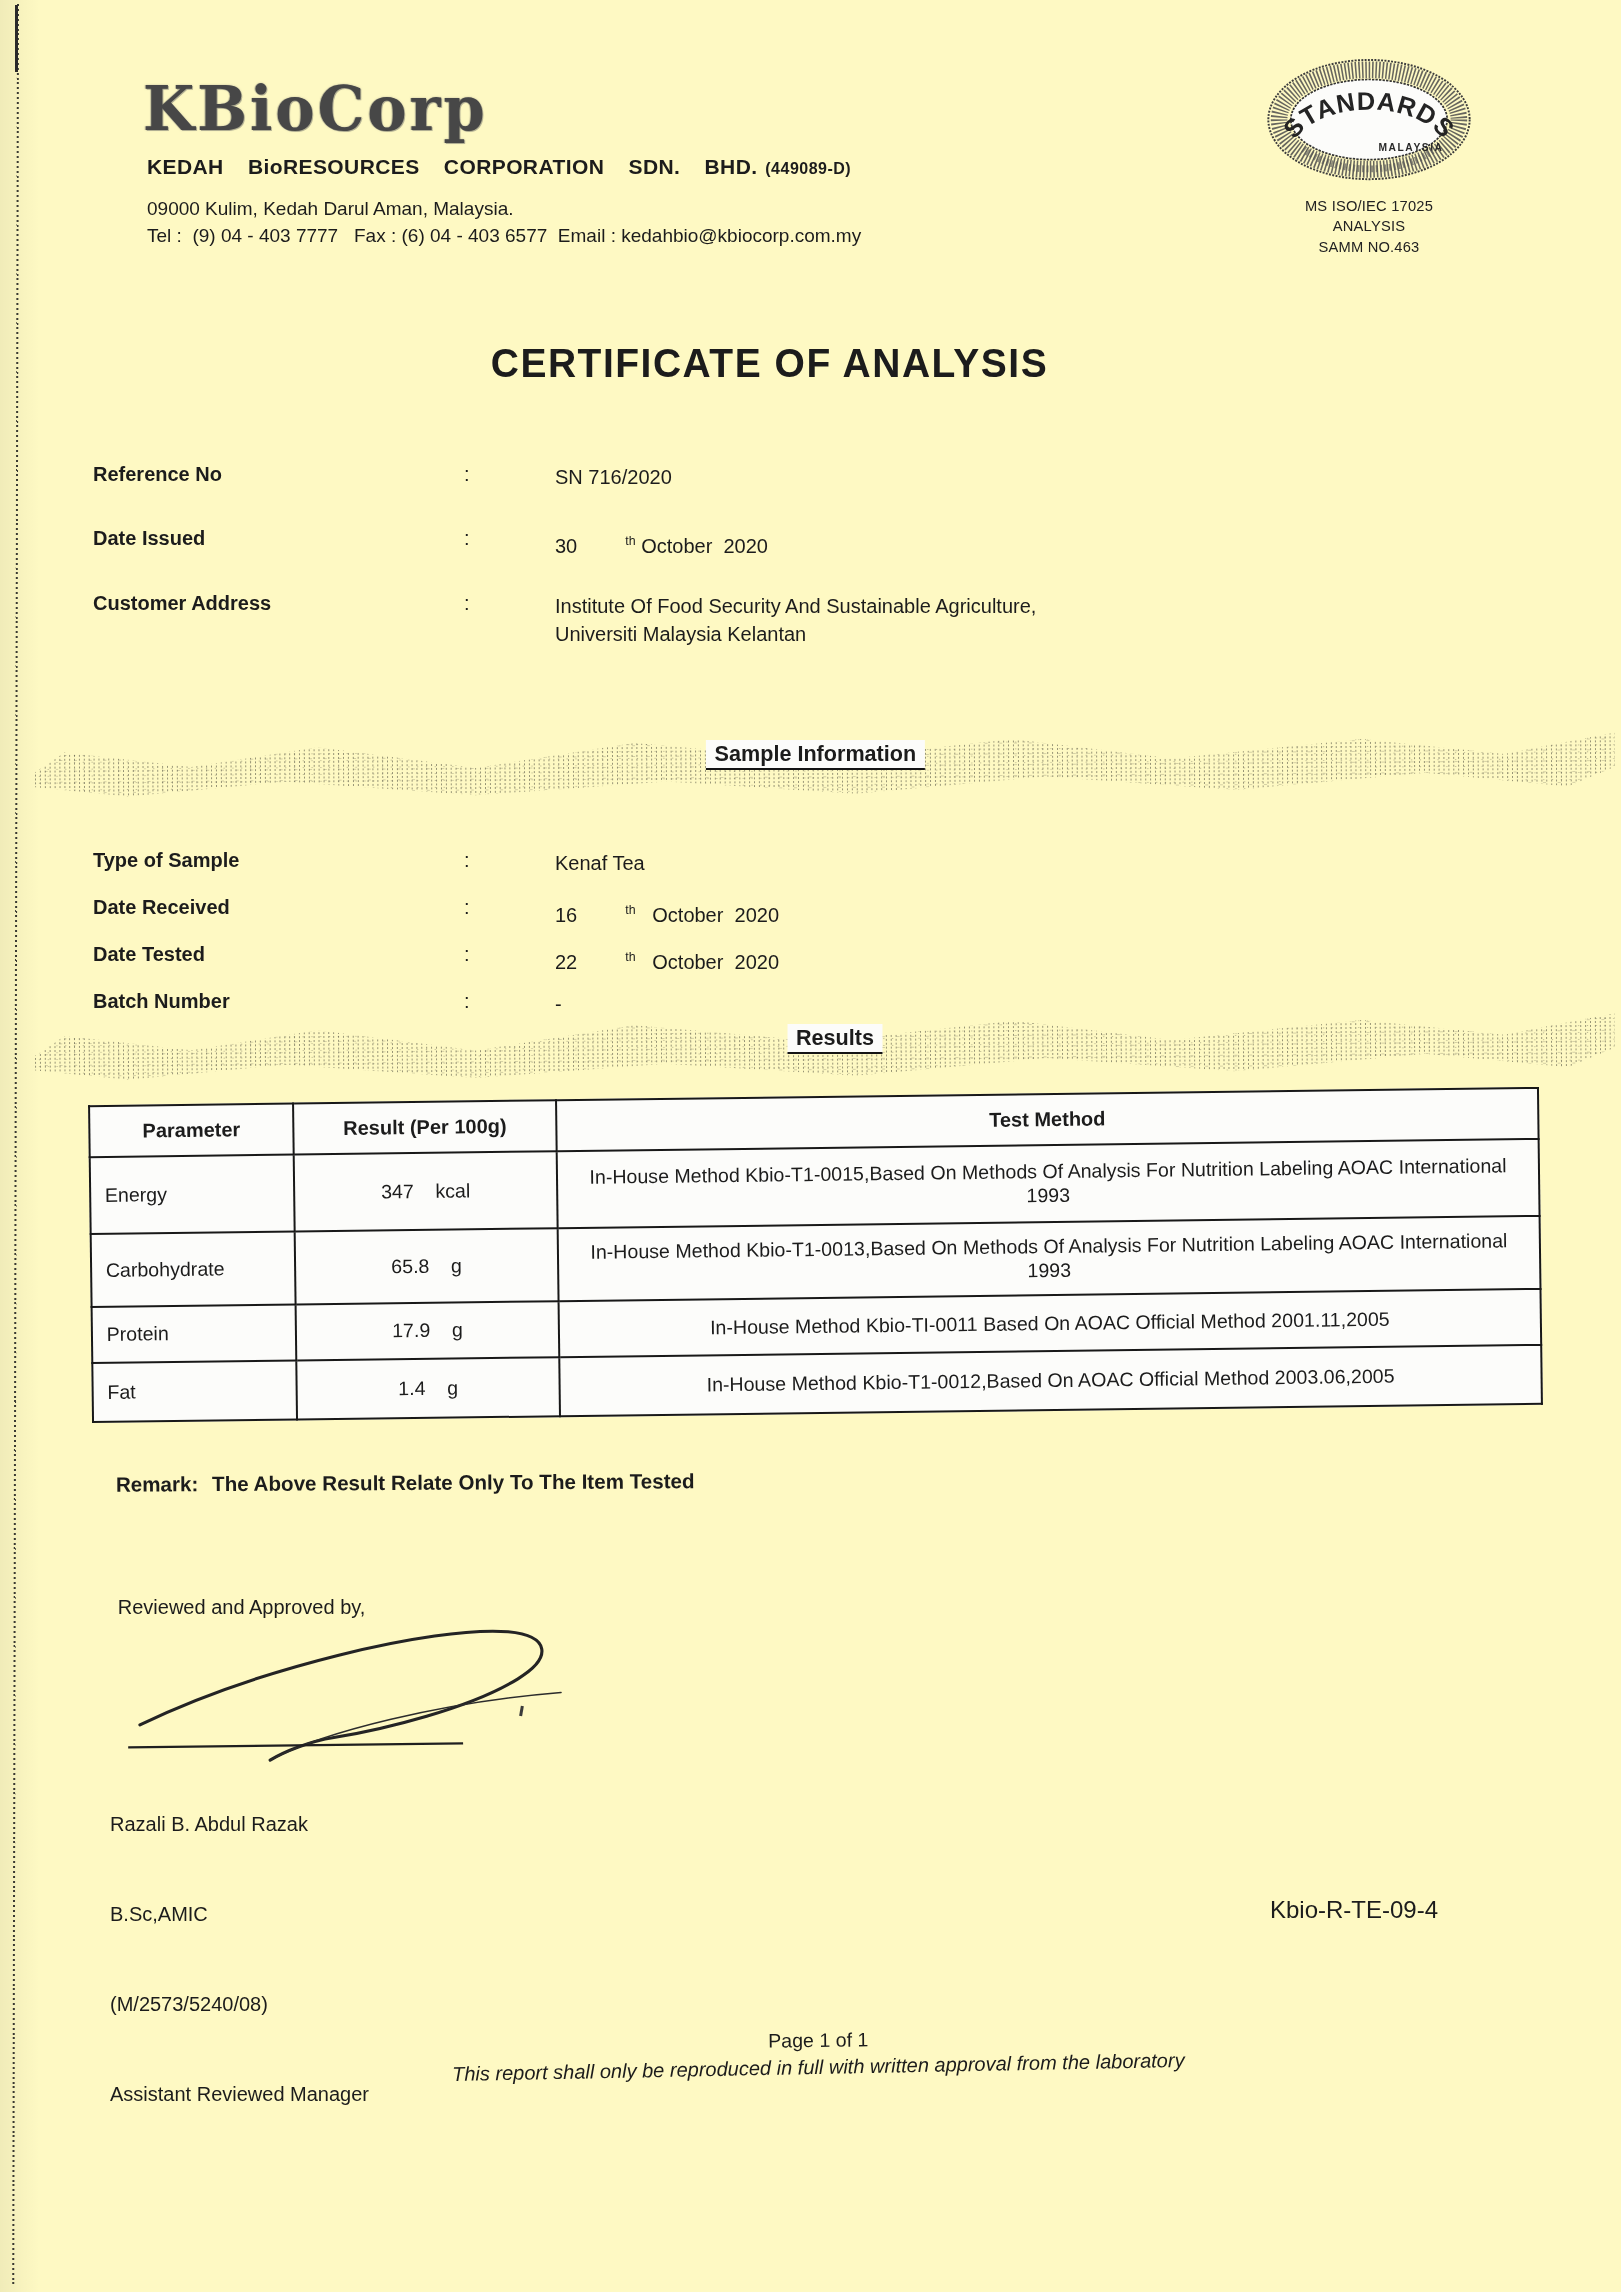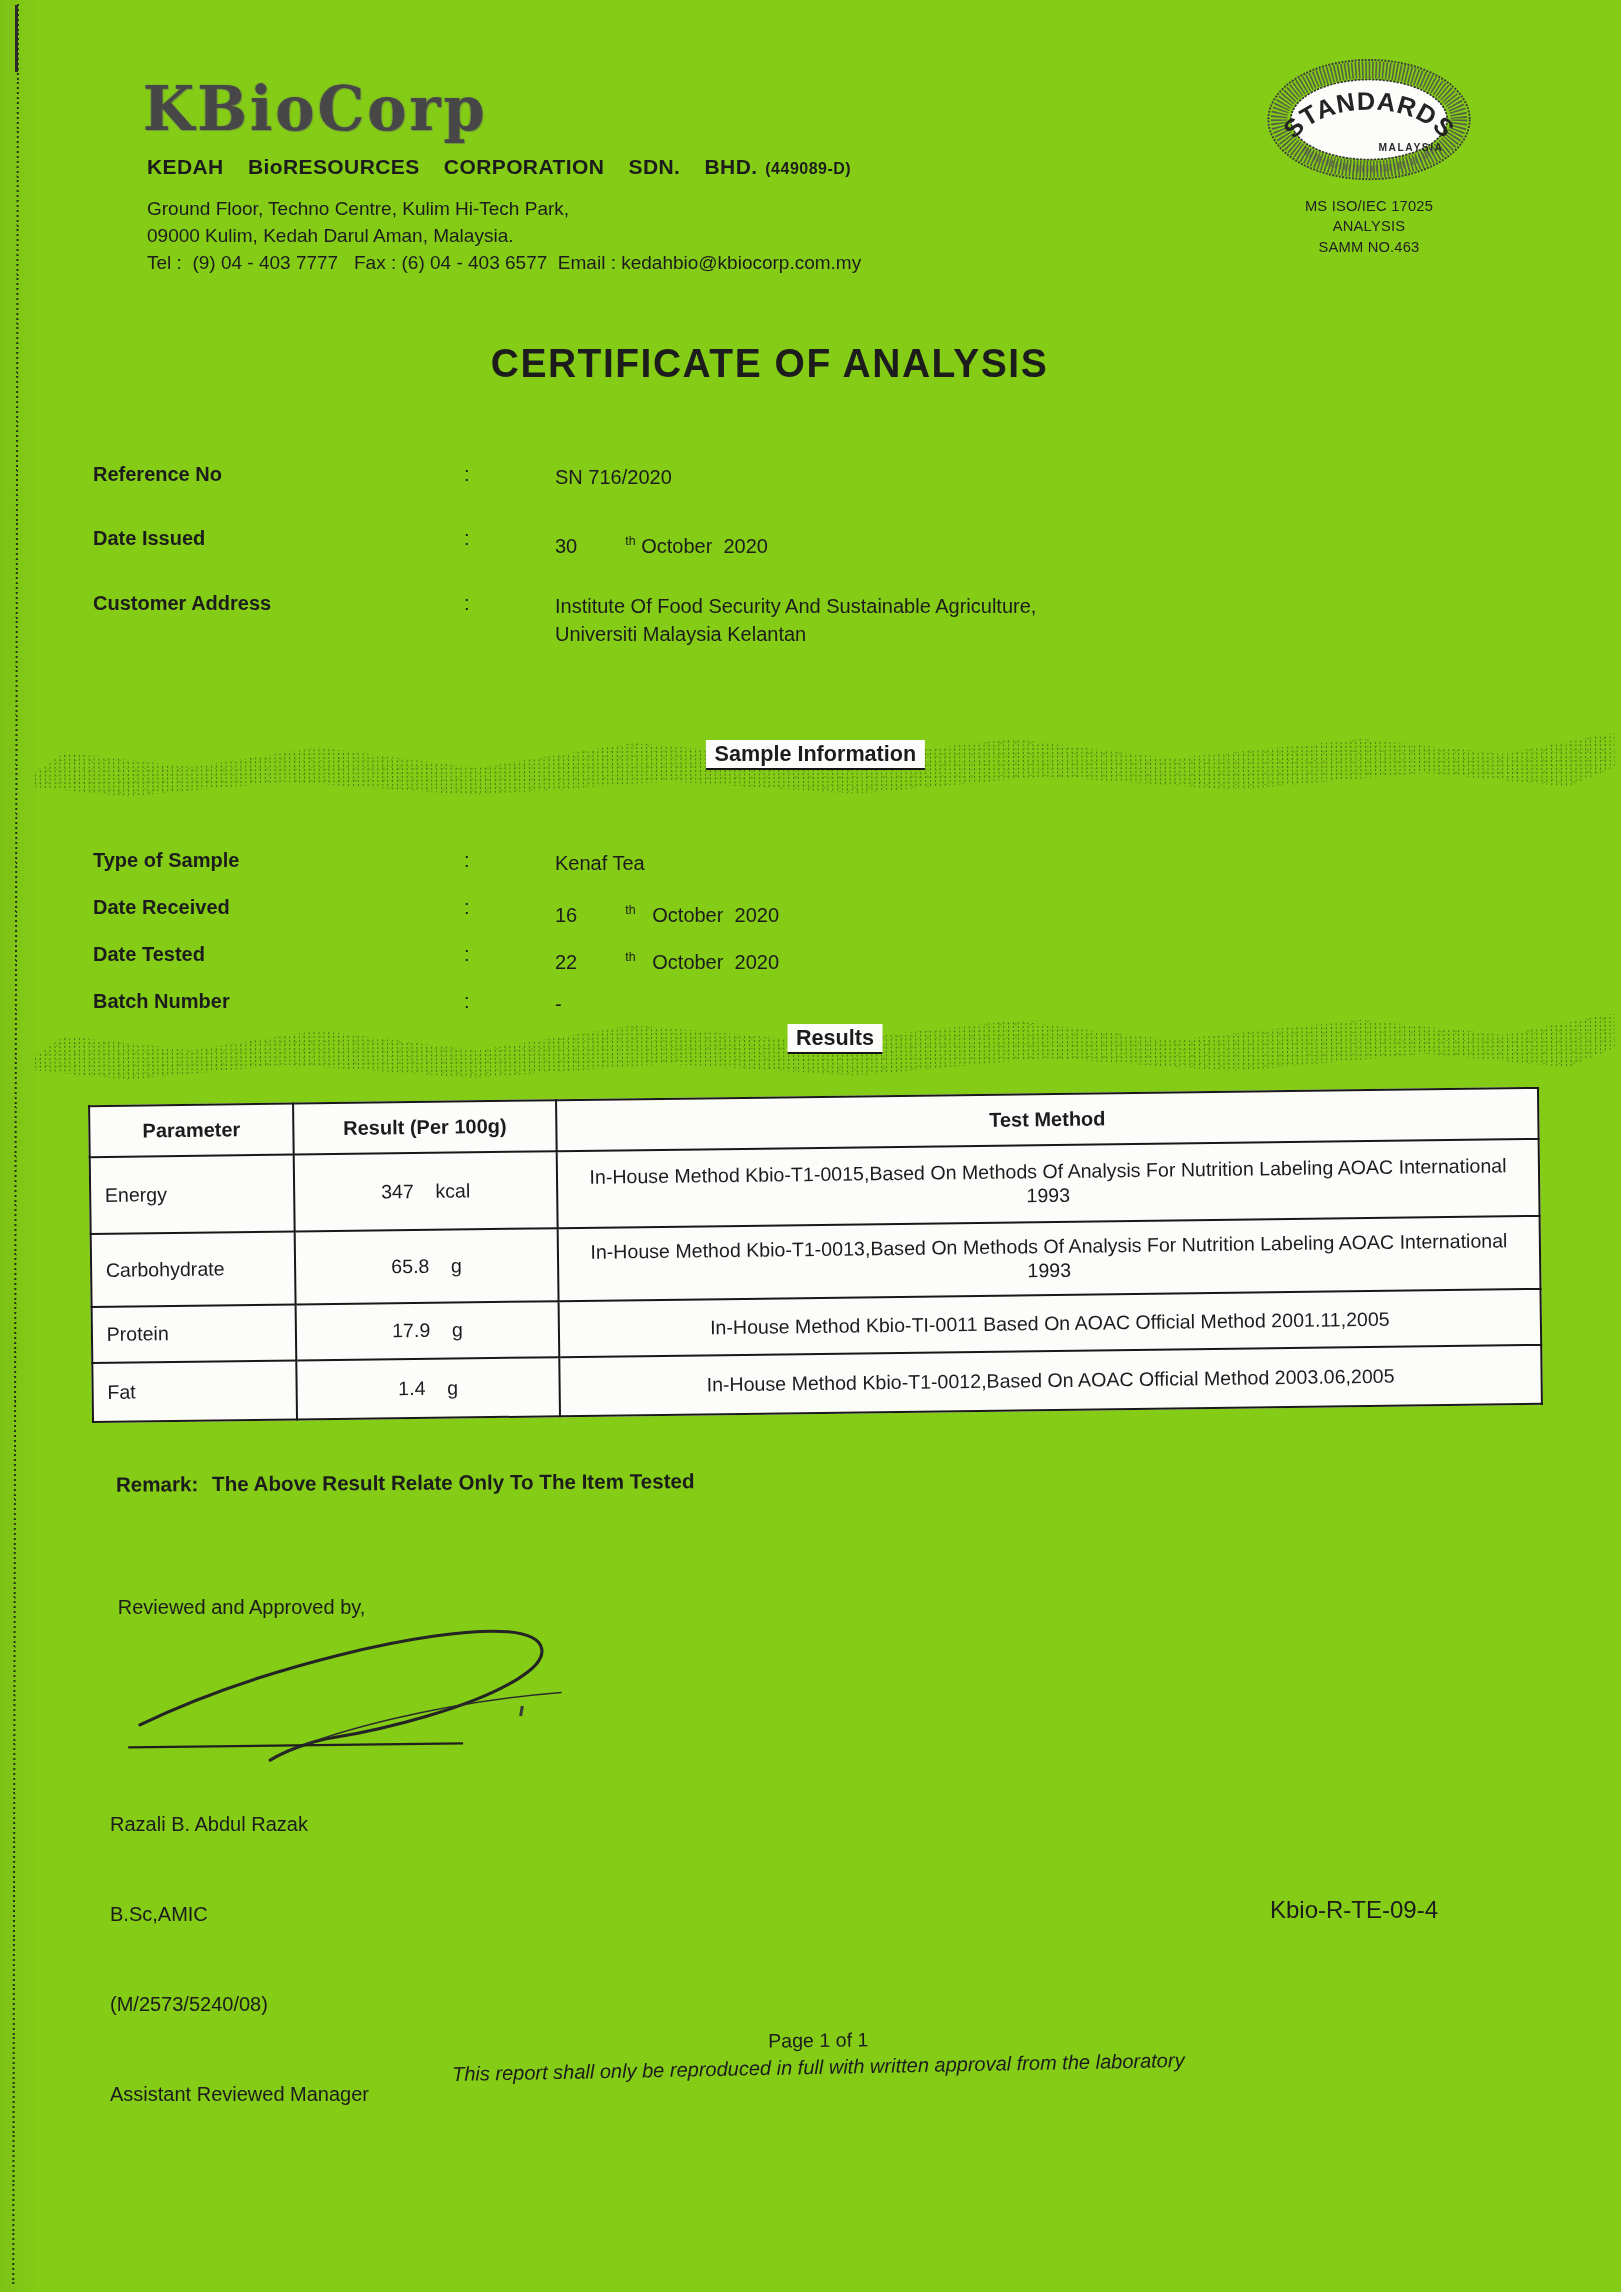--- a/index.html
+++ b/index.html
@@ -1,16 +1,16 @@
 <!DOCTYPE html>
 <html><head>
 <meta charset="utf-8">
 <style>
   html,body{margin:0;padding:0;background:#9a9a9a;}
-  .page{position:relative;width:1621px;height:2293px;background:#84cc16;overflow:hidden;
+  .page{position:relative;width:1621px;height:2293px;background:#fef9c3;overflow:hidden;
         font-family:"Liberation Sans",sans-serif;color:#1c1c1c;}
 
   
   .margin-shade{position:absolute;left:0;top:0;width:47px;height:100%;
     background:linear-gradient(to right,rgba(0,0,0,.055),rgba(0,0,0,0) 85%);}
   .edge-line{position:absolute;left:16.7px;top:3.9px;width:2px;height:2282px;
     background:repeating-linear-gradient(to bottom,rgba(25,25,25,.85) 0 2px,rgba(25,25,25,0) 2px 4.9px);
     transform:rotate(.12deg);transform-origin:top left;}
   .edge-solid{position:absolute;left:14.7px;top:4.9px;width:2.9px;height:67px;background:#2a2a2a;}
   .stray-mark{position:absolute;width:2.9px;height:9.8px;background:#3a3a3a;transform:rotate(10deg);}
@@ -89,21 +89,20 @@
 
   <div class="margin-shade"></div>
   <div class="edge-line"></div>
   <div class="edge-solid"></div>
 
   <div class="logo">KBioCorp</div>
   <div class="company">
     <span class="cname">KEDAH  BioRESOURCES  CORPORATION  SDN.  BHD.</span><span class="reg">(449089-D)</span>
   </div>
   <div class="addr">
-    <div>Ground Floor, Techno Centre, Kulim Hi-Tech Park,</div>
     <div>09000 Kulim, Kedah Darul Aman, Malaysia.</div>
     <div>Tel :  (9) 04 - 403 7777   Fax : (6) 04 - 403 6577  Email : kedahbio@kbiocorp.com.my</div>
   </div>
 
   <div class="stamp">
     <svg width="214" height="129" viewBox="0 0 218 132">
       <ellipse cx="109" cy="64" rx="103" ry="61" fill="none" stroke="#3c3c3c" stroke-width="2" stroke-dasharray="2 1.4"></ellipse>
       <ellipse cx="109" cy="64" rx="92" ry="51" fill="none" stroke="#4c4c4c" stroke-width="17" stroke-dasharray="1.6 1.9" opacity=".85"></ellipse>
       <ellipse cx="109" cy="64" rx="80" ry="41" fill="#fcfcfa" stroke="#333" stroke-width="1.8" stroke-dasharray="2.4 1.2"></ellipse>
       <path id="sealArc" d="M 34 84 A 80 46 0 0 1 184 84" fill="none"></path>

